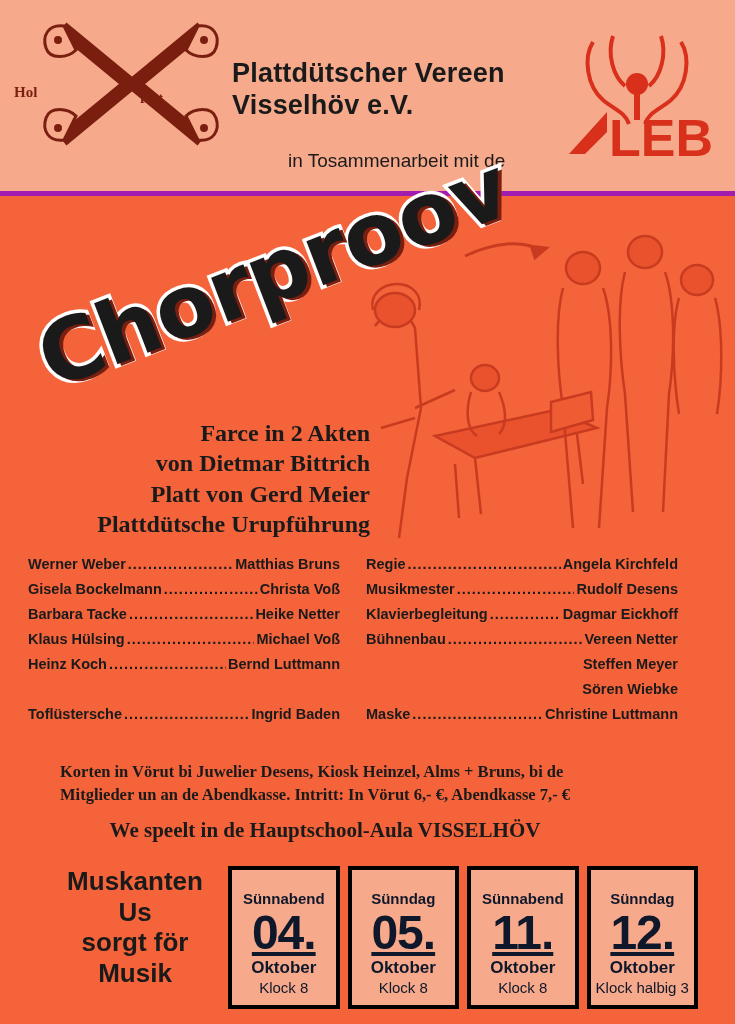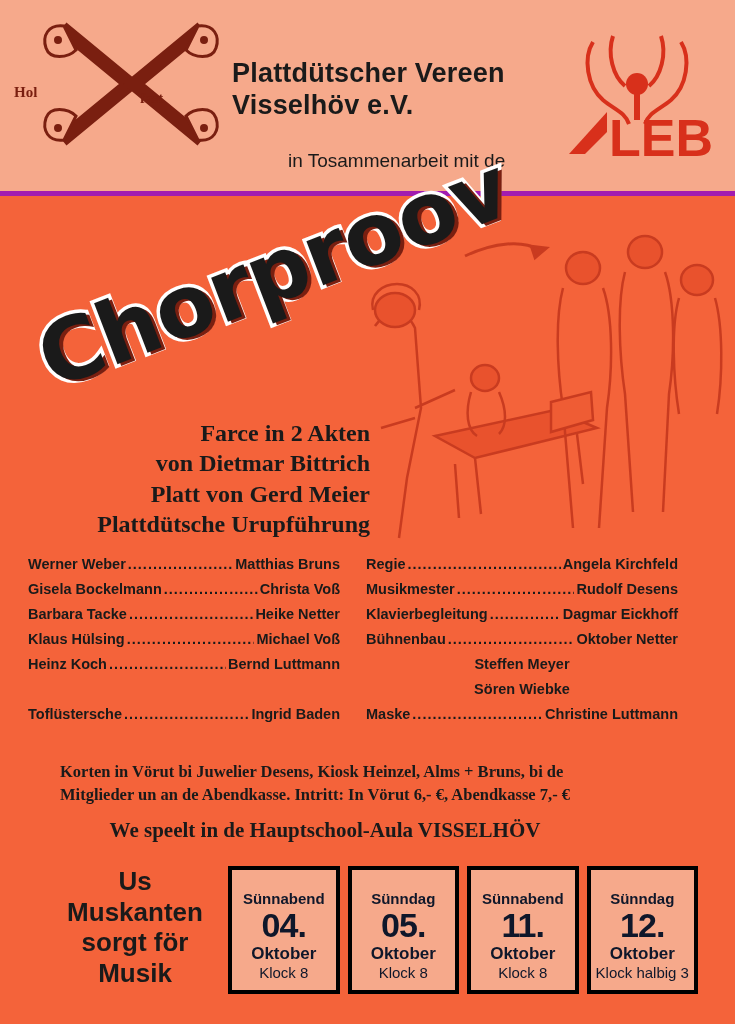--- a/index.html
+++ b/index.html
@@ -131,21 +131,21 @@
   }
   .cast-role { flex: 0 0 auto; }
   .cast-dots {
     flex: 1 1 auto;
     overflow: hidden;
     letter-spacing: 1px;
     margin: 0 2px;
     color: #1a1a1a;
   }
   .cast-name { flex: 0 0 auto; }
-  .cast-row.right-only { justify-content: center; }
+  .cast-row.right-only { justify-content: flex-end; }
   .cast-row.spacer { height: 25px; }
 
   
   .ticket-info {
     position: absolute;
     left: 60px; top: 760px;
     width: 620px;
     font-family: "Liberation Serif", serif;
     font-weight: bold;
     font-size: 16.5px;
@@ -189,23 +189,24 @@
     padding: 20px 2px 8px;
     color: #0f172a;
   }
   .date-weekday {
     font-weight: bold;
     font-size: 15px;
     line-height: 1.2;
   }
   .date-day {
     font-weight: bold;
-    font-size: 34px;
+    font-size: 48px;
     line-height: 1.05;
     letter-spacing: -1px;
+    text-decoration: underline;
   }
   .date-month {
     font-weight: bold;
     font-size: 17px;
     line-height: 1.2;
   }
   .date-time {
     font-weight: normal;
     font-size: 15px;
     line-height: 1.2;
@@ -350,21 +351,21 @@
         <span class="cast-name">Rudolf Desens</span>
       </div>
       <div class="cast-row">
         <span class="cast-role">Klavierbegleitung</span>
         <span class="cast-dots">..............................................</span>
         <span class="cast-name">Dagmar Eickhoff</span>
       </div>
       <div class="cast-row">
         <span class="cast-role">Bühnenbau</span>
         <span class="cast-dots">..............................................</span>
-        <span class="cast-name">Oktober Netter</span>
+        <span class="cast-name">Vereen Netter</span>
       </div>
       <div class="cast-row right-only">
         <span class="cast-name">Steffen Meyer</span>
       </div>
       <div class="cast-row right-only">
         <span class="cast-name">Sören Wiebke</span>
       </div>
       <div class="cast-row">
         <span class="cast-role">Maske</span>
         <span class="cast-dots">..............................................</span>
@@ -374,22 +375,22 @@
   </div>
 
   <div class="ticket-info">
     <div>Korten in Vörut bi Juwelier Desens, Kiosk Heinzel, Alms + Bruns, bi de</div>
     <div>Mitglieder un an de Abendkasse. Intritt: In Vörut 6,- €, Abendkasse 7,- €</div>
   </div>
 
   <div class="venue">We speelt in de Hauptschool-Aula VISSELHÖV</div>
 
   <div class="musicians">
+    <div>Muskanten</div>
     <div>Us</div>
-    <div>Muskanten</div>
     <div>sorgt för</div>
     <div>Musik</div>
   </div>
 
   <div class="dates">
     <div class="date-card">
       <div class="date-weekday">Sünnabend</div>
       <div class="date-day">04.</div>
       <div class="date-month">Oktober</div>
       <div class="date-time">Klock 8</div>

